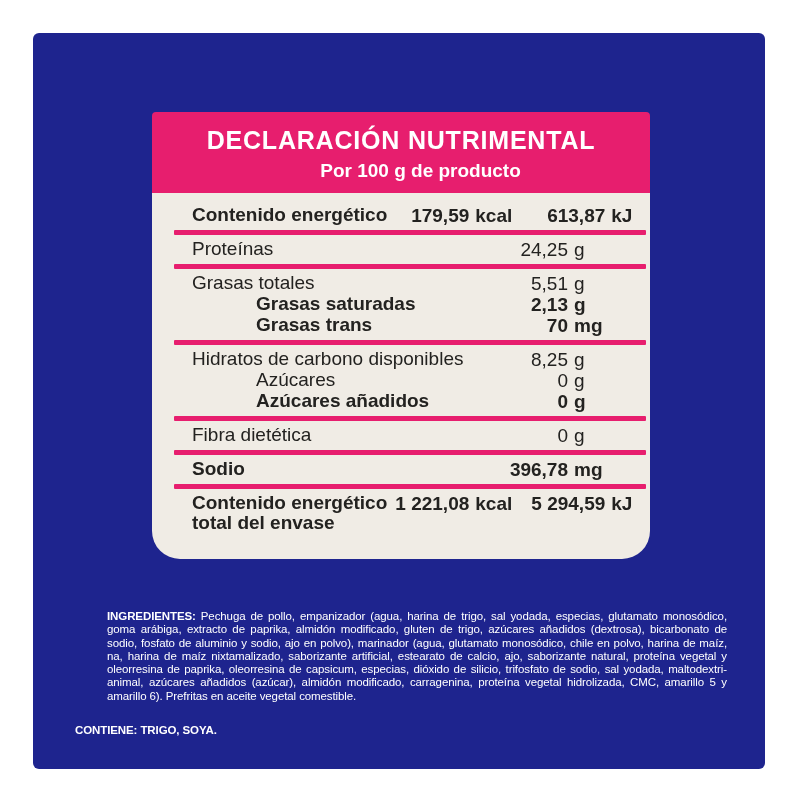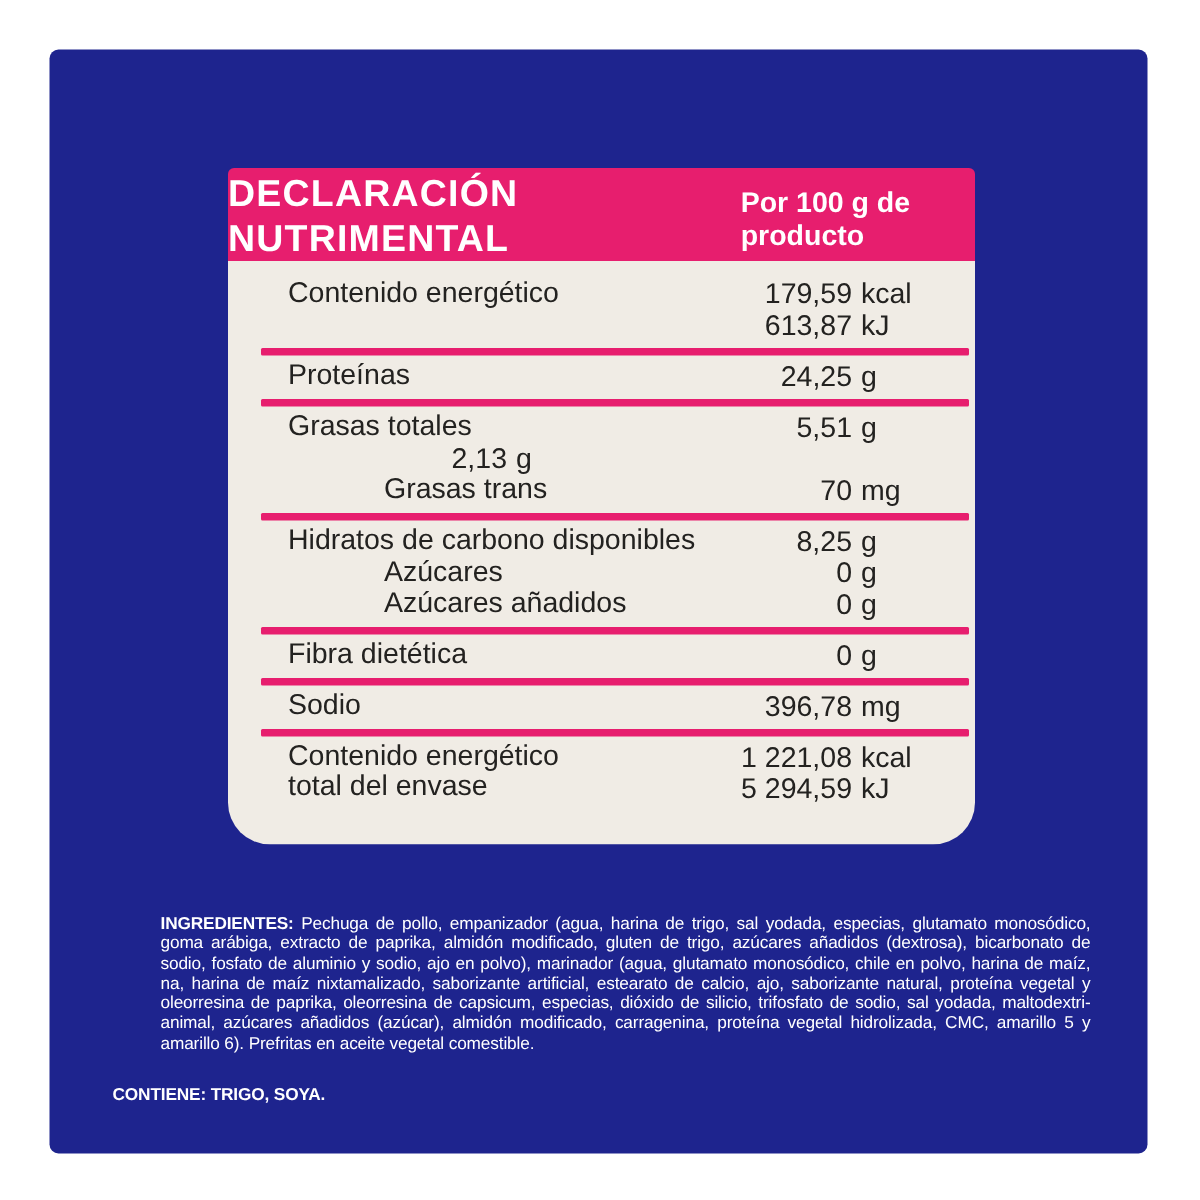--- a/index.html
+++ b/index.html
@@ -9,36 +9,36 @@
   .blue-panel {
     position: absolute; left: 33px; top: 33px; width: 732px; height: 736px;
     background: #1e248e; border-radius: 6px;
   }
 
   .card {
     position: absolute; left: 119px; top: 79px; width: 498px;
     border-radius: 4px 4px 28px 28px; overflow: hidden;
   }
   .card-header {
-    background: #e71e6e; height: 62px; color: #ffffff;
-    display: flex; align-items: center; justify-content: center;
+    background: #e71e6e; height: 81px; color: #ffffff;
+    display: flex; flex-direction: column; align-items: center; justify-content: center;
     padding-top: 2px;
   }
   .card-title { font-size: 25px; font-weight: bold; letter-spacing: 0.8px; line-height: 30px; }
   .card-subtitle { font-size: 19px; font-weight: bold; margin-top: 5px; line-height: 22px; margin-left: 39px; }
 
   .card-body {
     background: #f0ece5; color: #232220;
     padding: 12px 28px 26px 40px; font-size: 19px;
   }
   .row { display: flex; justify-content: space-between; align-items: flex-start; line-height: 20px; }
   .row .lbl { white-space: nowrap; }
-  .row.bold { font-weight: normal; }
+  .row.bold { font-weight: bold; }
   .row.indent { padding-left: 64px; }
-  .vals { display: flex; flex-direction: column; }
+  .vals { display: flex; }
   .val { display: flex; line-height: 21px; }
   .num { display: inline-block; width: 82px; text-align: right; }
   .unit { display: inline-block; width: 48px; margin-left: 6px; text-align: left; }
   .divider { height: 5px; background: #e71e6e; margin: 4px -24px 4px -18px; border-radius: 1px; }
 
   .ingredients {
     position: absolute; left: 42px; top: 577px; width: 652px;
     color: #ffffff; font-size: 11.5px; line-height: 13.3px; letter-spacing: -0.1px;
   }
   .ing-line { text-align: justify; text-align-last: justify; padding-left: 32px; }
@@ -85,20 +85,21 @@
         <div class="divider"></div>
 
         <div class="row">
           <div class="lbl">Grasas totales</div>
           <div class="val">
               <span class="num">5,51</span>
               <span class="unit">g</span>
             </div>
         </div>
         <div class="row bold indent">
+          <div class="lbl">Grasas saturadas</div>
           <div class="val">
               <span class="num">2,13</span>
               <span class="unit">g</span>
             </div>
         </div>
         <div class="row bold indent">
           <div class="lbl">Grasas trans</div>
           <div class="val">
               <span class="num">70</span>
               <span class="unit">mg</span>

